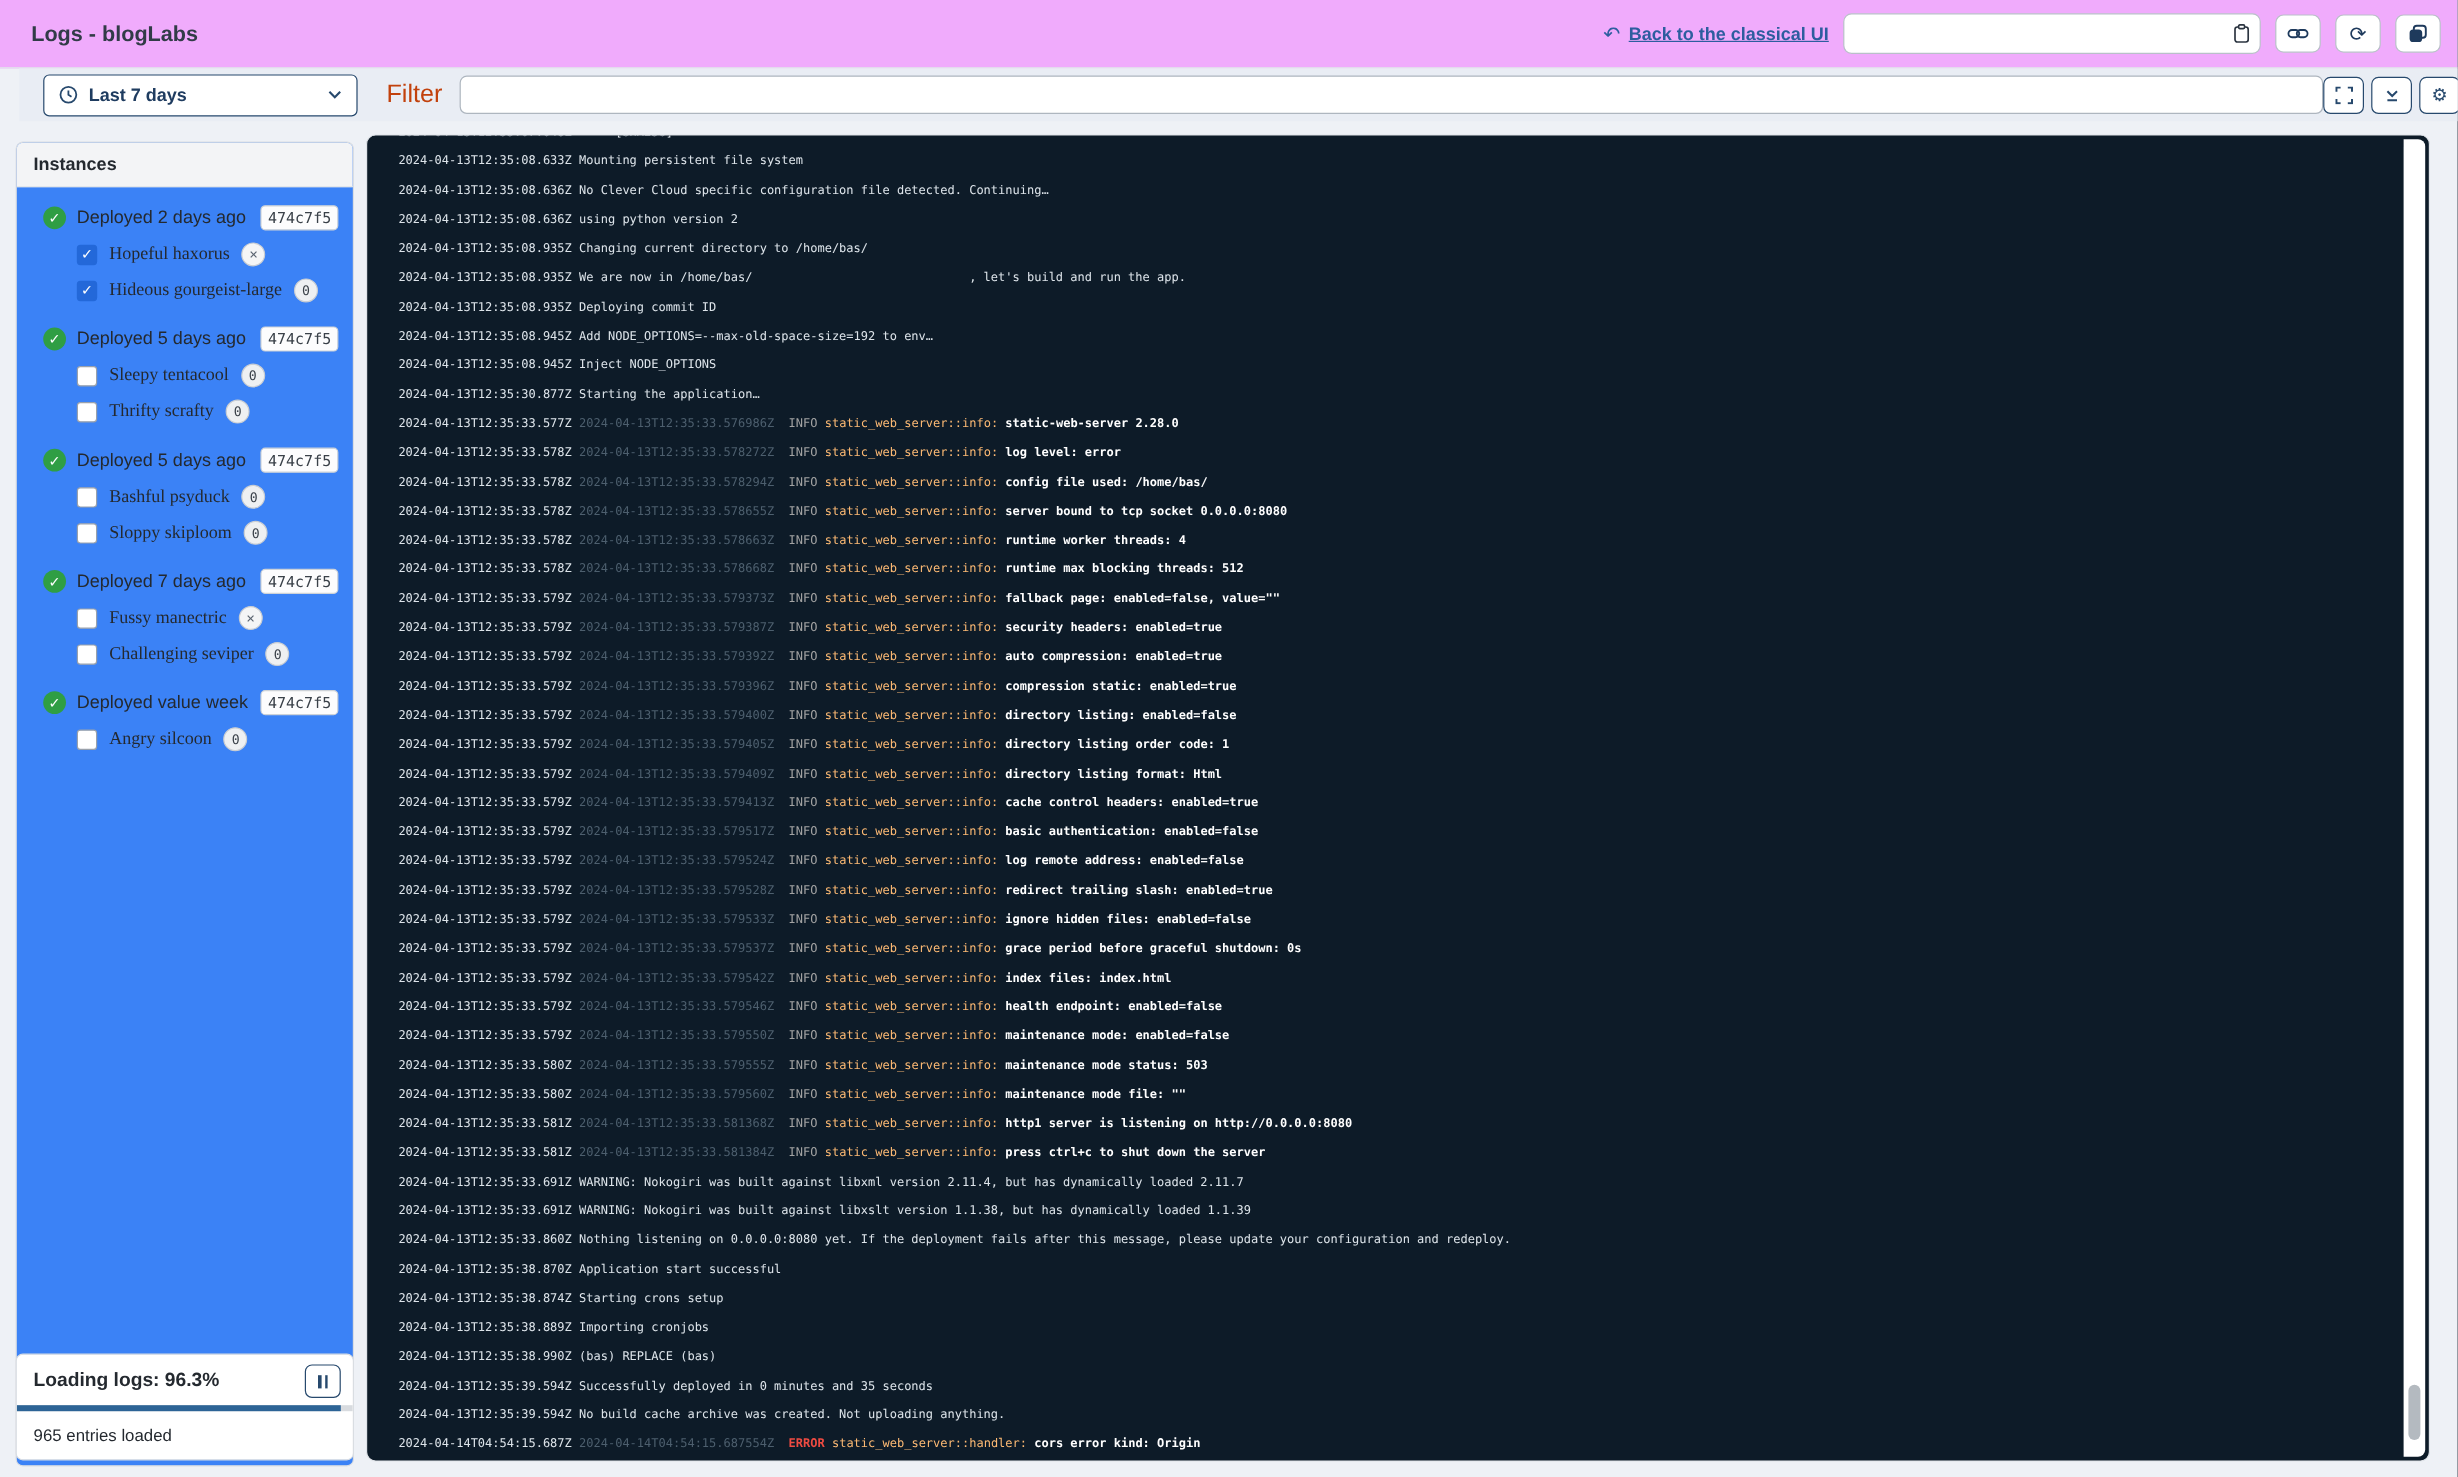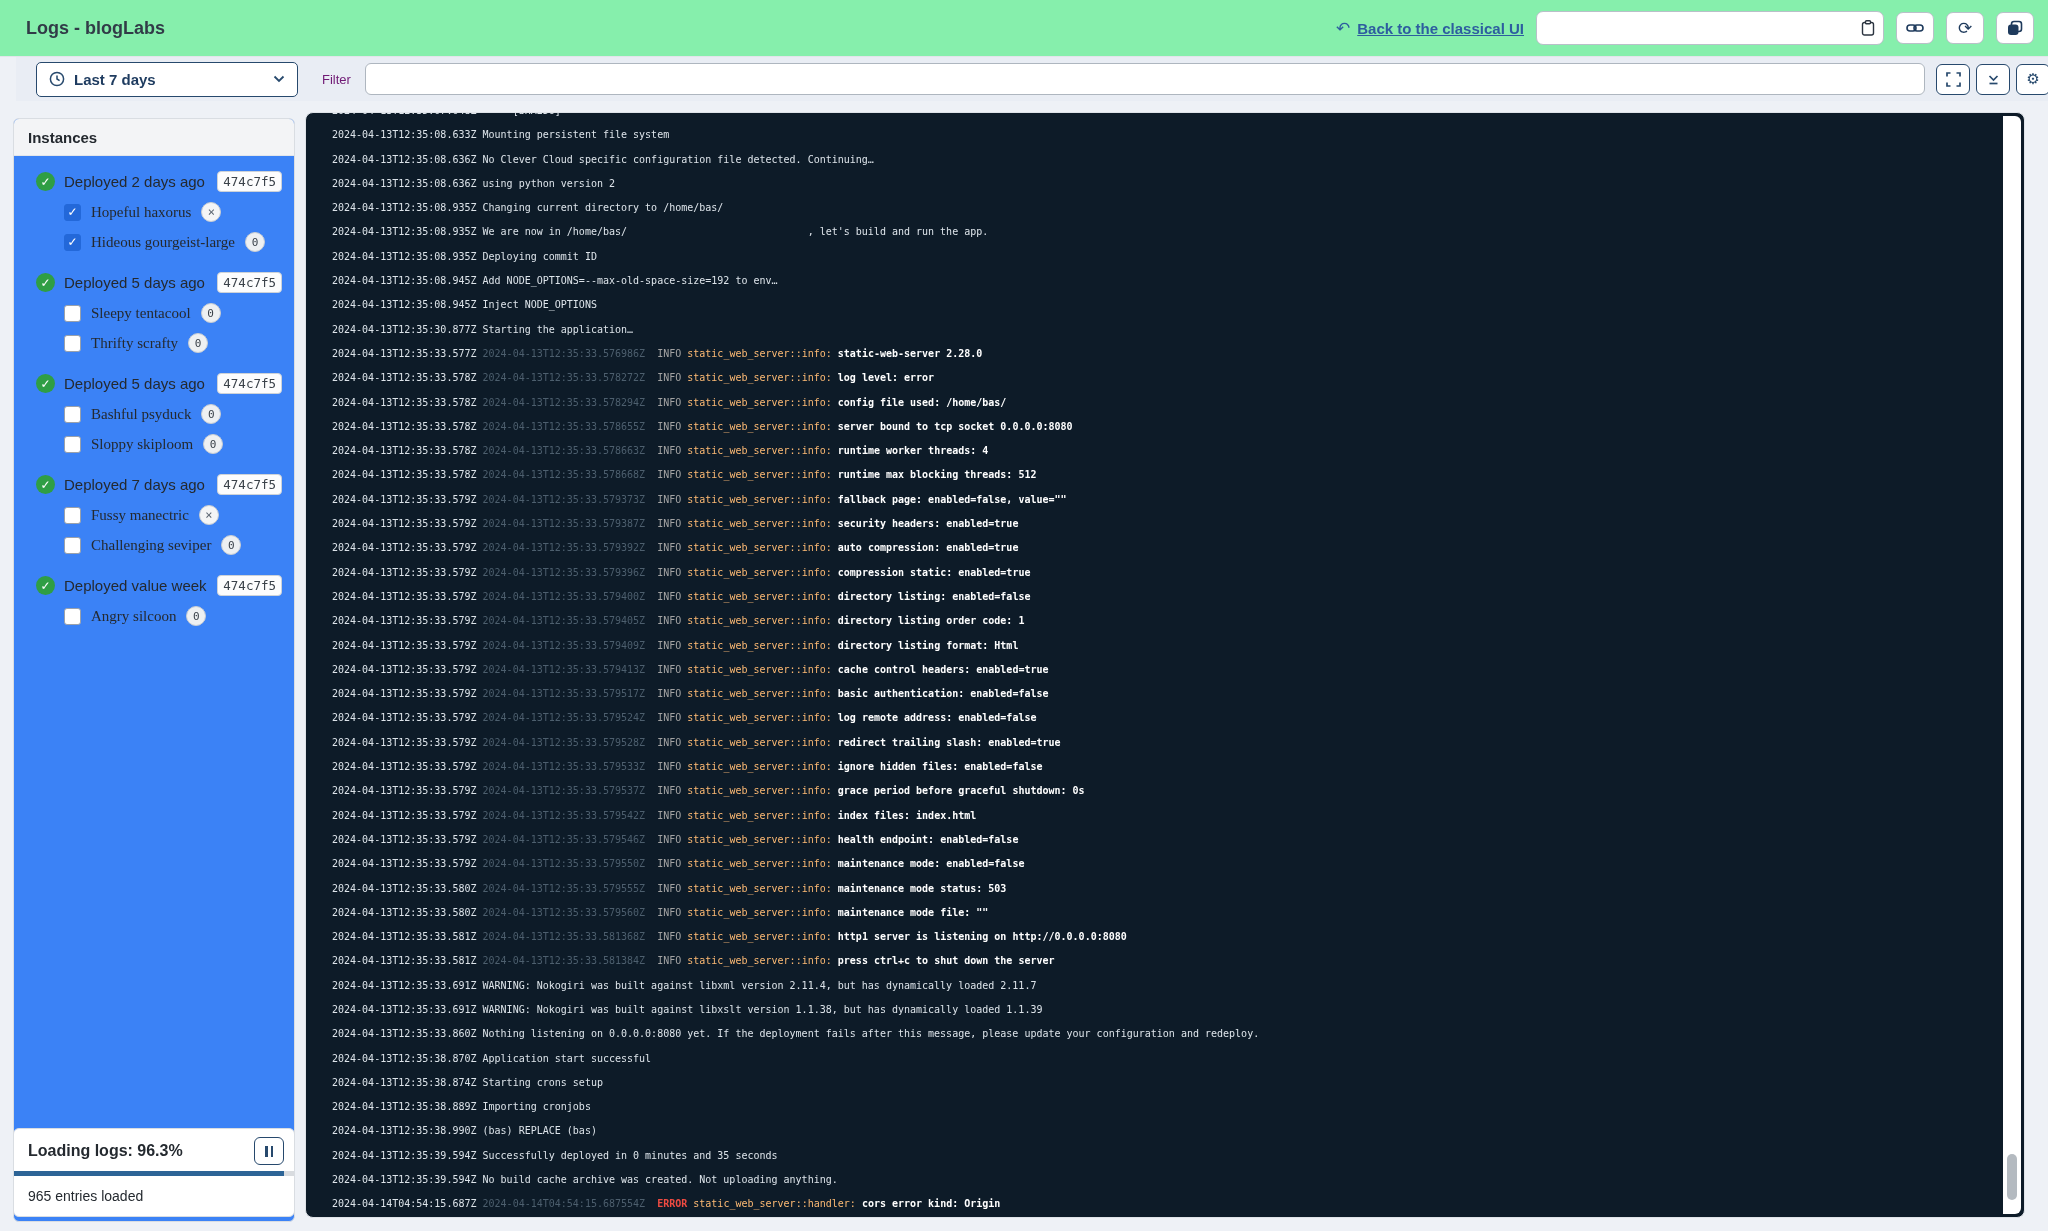--- a/index.html
+++ b/index.html
@@ -7,21 +7,21 @@
   body {
     font-family:"Liberation Sans", sans-serif;
     background:#eef1f6;
     color:#2b3440;
     overflow:hidden;
     position:relative;
   }
   
   .app-header {
     position:absolute; top:0; left:0; width:2048px; height:57px;
-    background:#86efac; border-bottom:1px solid #e2e5ea;
+    background:#f0abfc; border-bottom:1px solid #e2e5ea;
     display:flex; align-items:center; padding:0 14px 0 26px;
   }
   .app-title { font-size:18px; font-weight:700; color:#313b47; }
   .header-right { margin-left:auto; display:flex; align-items:center; gap:12px; }
   .back-link { display:flex; align-items:center; gap:7px; color:#2d5d9f; font-size:15px; cursor:pointer; }
   .back-link .uarr { font-size:17px; line-height:1; }
   .back-link span.lbl { text-decoration:underline; font-weight:600; }
   .header-input-wrap {
     width:348px; height:34px; background:#fff; border:1px solid #b9c0c9;
     border-radius:7px; display:flex; align-items:center; padding:0 8px;
@@ -37,21 +37,21 @@
   .toolbar {
     position:absolute; top:57px; left:16px; width:2048px; height:44px;
     background:#e9edf4; display:flex; align-items:center; padding:0 14px 0 20px;
   }
   .range-btn {
     width:262px; height:35px; background:#fff; border:1px solid #27496d;
     border-radius:5px; display:flex; align-items:center; gap:9px; padding:0 12px;
     color:#1f3c60; font-size:15px; font-weight:600; cursor:pointer;
   }
   .range-btn .chev { margin-left:auto; }
-  .filter-label { margin-left:24px; font-size:13px; color:#701a75;text-align:center; }
+  .filter-label { margin-left:24px; font-size:21px; color:#c2410c;text-align:center; }
   .filter-input {
     margin-left:14px; height:32px; flex:1; max-width:1560px;
     border:1px solid #aeb6bf; border-radius:6px; background:#fff;
     font-size:14px; padding:0 10px; outline:none;
   }
   .toolbar-right { margin-left:auto; display:flex; gap:6px; }
   .tb-btn {
     width:34px; height:31px; background:#fff; border:1px solid #27496d;
     border-radius:6px; color:#27496d; display:flex; align-items:center; justify-content:center;
     cursor:pointer; font-size:15px;

